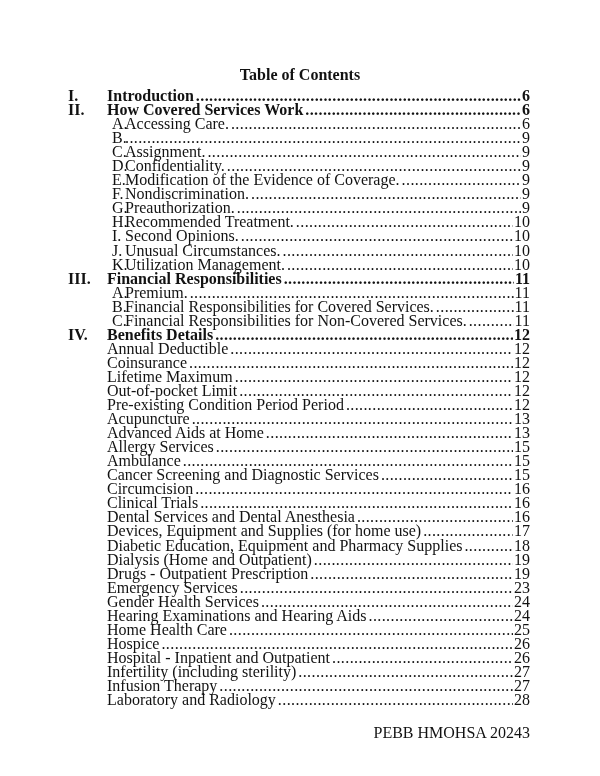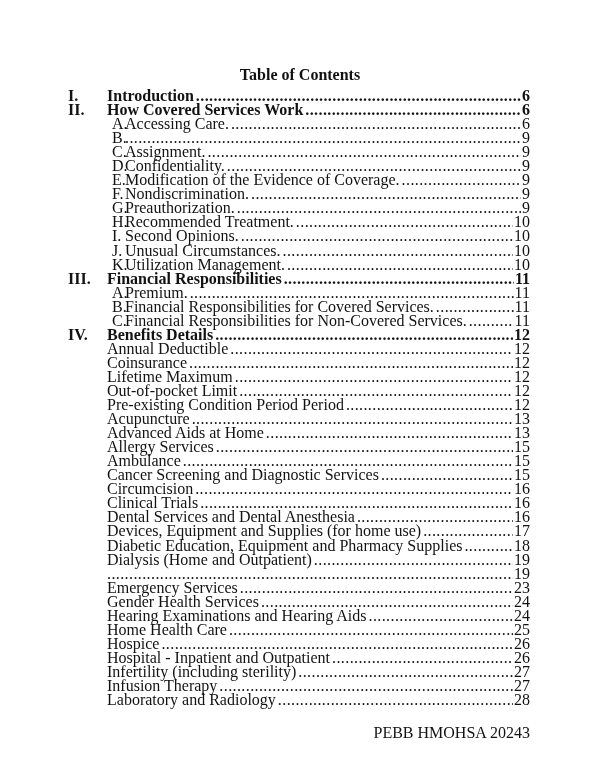--- a/index.html
+++ b/index.html
@@ -282,20 +282,21 @@
     <span class="pg">18</span>
   </div>
       <div class="toc-row lv-item">
 
     <span class="label">Dialysis (Home and Outpatient)</span>
     <span class="leader"></span>
     <span class="pg">19</span>
   </div>
       <div class="toc-row lv-item">
 
+    <span class="label">Drugs - Outpatient Prescription</span>
     <span class="leader"></span>
     <span class="pg">19</span>
   </div>
       <div class="toc-row lv-item">
 
     <span class="label">Emergency Services</span>
     <span class="leader"></span>
     <span class="pg">23</span>
   </div>
       <div class="toc-row lv-item">

